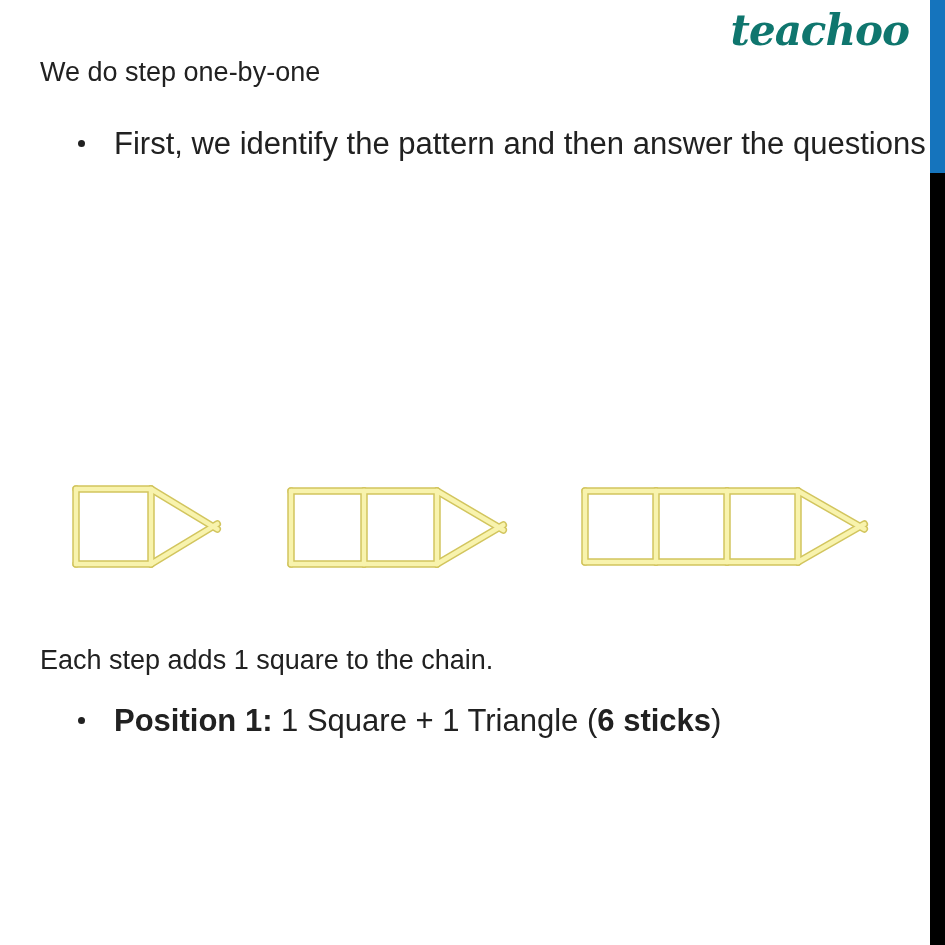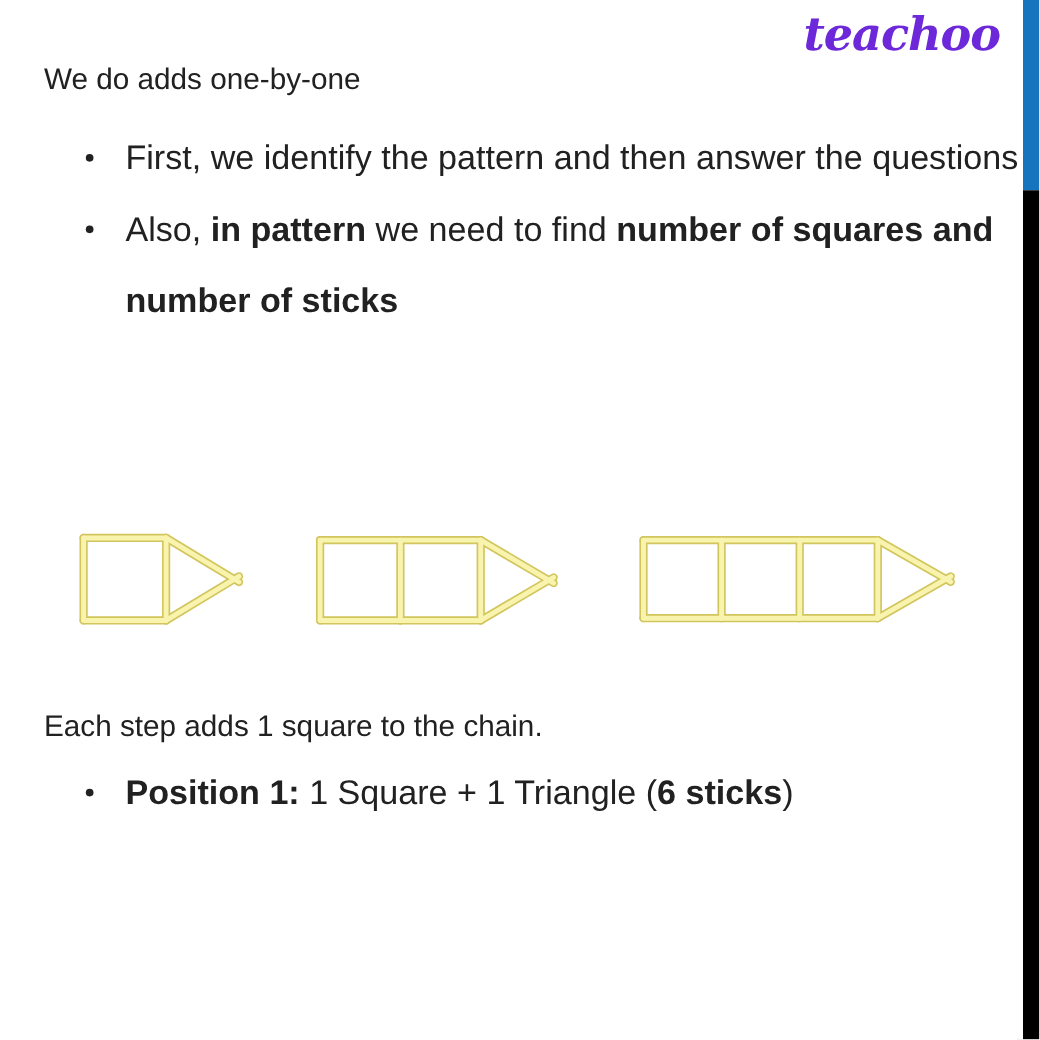--- a/index.html
+++ b/index.html
@@ -5,21 +5,21 @@
   html,body { margin:0; padding:0; background:#e8e8e8; }
   .page {
     position:relative; width:945px; height:945px; margin:0 auto;
     background:#ffffff; overflow:hidden;
     font-family:"Liberation Sans", sans-serif; color:#212121;
   }
   
   .logo {
     position:absolute; top:6px; right:36px;
     font-family:"DejaVu Serif", serif; font-style:italic; font-weight:bold;
-    font-size:42px; letter-spacing:-1px; color:#6d28d9;
+    font-size:42px; letter-spacing:-1px; color:#0f766e;
   }
   .bar { position:absolute; right:0; width:15px; }
   .bar-blue  { top:0; height:173px; background:#1574bd; }
   .bar-black { top:173px; height:772px; background:#000000; }
   
   .t { position:absolute; left:40px; font-size:27px; line-height:34px; white-space:nowrap; }
   .b { font-weight:bold; }
   #intro { top:55px; }
   #figure-heading { top:371px; font-size:29px; line-height:36px; font-weight:bold; color:#1b74bc; }
   #explanation { top:643px; }
@@ -44,29 +44,25 @@
 </style>
 </head>
 <body>
 
 <div class="page">
 
   <div class="logo">teachoo</div>
   <div class="bar bar-blue" style="background: rgb(21, 116, 189);"></div>
   <div class="bar bar-black" style="background: rgb(0, 0, 0);"></div>
 
-  <div class="t" id="intro">We do adds one-by-one</div>
+  <div class="t" id="intro">We do step one-by-one</div>
 
   <div class="bullet lh65" id="intro-bullet-1">
     <span class="dot"></span>
     <span class="bullet-text"><span>First, we identify the pattern and then answer the questions</span></span>
-  </div>
-  <div class="bullet lh65" id="intro-bullet-2">
-    <span class="dot"></span>
-    <span class="bullet-text"><span>Also, </span><span class="b">in pattern</span><span> we need to find </span><span class="b">number of squares and</span><br><span class="b">number of sticks</span></span>
   </div>
 
 
   <svg id="figure1-canvas" viewBox="0 0 945 160" xmlns="http://www.w3.org/2000/svg">
       <g>
         <line x1="76" y1="39" x2="151" y2="39" stroke="#d2c55e" stroke-width="7.5" stroke-linecap="round"></line>
         <line x1="76" y1="114" x2="151" y2="114" stroke="#d2c55e" stroke-width="7.5" stroke-linecap="round"></line>
         <line x1="76" y1="39" x2="76" y2="114" stroke="#d2c55e" stroke-width="7.5" stroke-linecap="round"></line>
         <line x1="151" y1="39" x2="151" y2="114" stroke="#d2c55e" stroke-width="7.5" stroke-linecap="round"></line>
         <line x1="151" y1="39" x2="217.2783046047399" y2="79.08768423673783" stroke="#d2c55e" stroke-width="7.5" stroke-linecap="round"></line>

